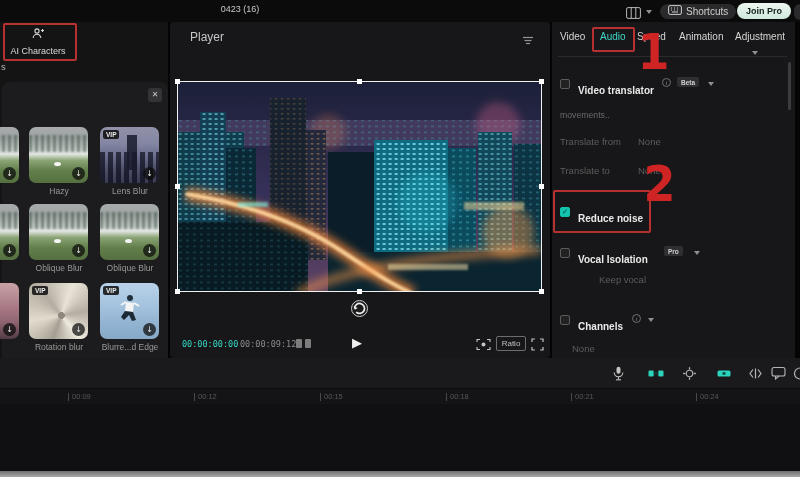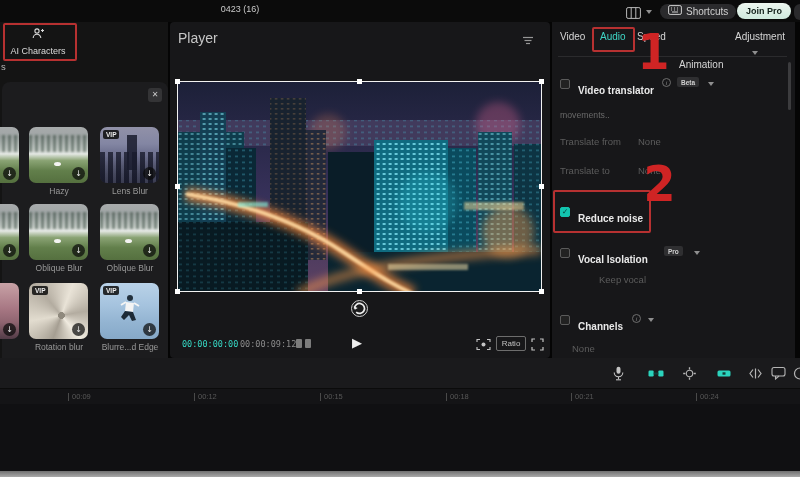--- a/index.html
+++ b/index.html
@@ -44,21 +44,21 @@
       background:repeating-linear-gradient(90deg,rgba(20,22,38,.75) 0 5px,rgba(120,122,150,.25) 5px 8px);filter:blur(.5px);}
   .t-lens::after{content:"";position:absolute;left:45%;top:15%;width:10px;height:62%;background:rgba(25,27,45,.85);filter:blur(.5px);}
   .t-rot{background:radial-gradient(circle at 55% 58%,#8f897d 0 7%,rgba(0,0,0,0) 8%),
       conic-gradient(from 20deg at 55% 58%,#e9e3d7,#b3aca0,#f0ebe0,#a59e92,#e2dccf,#b3aca0,#e9e3d7);}
   .t-blue{background:linear-gradient(180deg,#b9d2e8 0%,#a5c3de 40%,#93b4d2 70%,#86a9c8 100%);}
   .t-pink{background:linear-gradient(180deg,#c8a2a6 0%,#a87884 45%,#8f6470 70%,#523c47 100%);}
   .dancer{position:absolute;left:16px;top:10px;}
 
   
   .center-panel{position:absolute;left:170px;top:22px;width:380px;height:336px;background:#171719;border-radius:4px;}
-  .cp-header-label{position:absolute;left:8px;top:8px;font-size:14px;color:#c6c6c6;}
+  .cp-header-label{position:absolute;left:20px;top:8px;font-size:12px;color:#c6c6c6;}
   .cp-menu{position:absolute;left:352px;top:9px;}
   .video-wrap{position:absolute;left:8px;top:60px;width:363px;height:209px;outline:1.5px solid #f2f2f2;}
   .video-wrap svg{display:block;width:100%;height:100%;}
   .handle{position:absolute;width:5px;height:5px;background:#fff;}
   .rot-handle{position:absolute;left:173px;top:218px;width:15px;height:15px;border-radius:50%;
       background:rgba(28,28,30,.95);border:1px solid #cfcfcf;display:flex;align-items:center;justify-content:center;}
   .cp-ctrl{position:absolute;left:0;right:0;top:310px;height:26px;}
   .tc{font-family:"DejaVu Sans Mono",monospace;font-size:8.5px;}
   .tc-cur{position:absolute;left:12px;top:7px;color:#36d8c4;}
   .tc-dur{position:absolute;left:70px;top:7px;color:#8b8b8b;}
@@ -297,21 +297,21 @@
             <path d="M1 4 V1 H4 M9 1 H12 V4 M12 9 V12 H9 M4 12 H1 V9" fill="none" stroke="#c4c4c4" stroke-width="1.2"></path>
           </svg>
       </span>
     </div>
   </div>
 
   <div class="right-panel">
     <span class="rp-tab" style="left:8px;">Video</span>
     <span class="rp-tab active" style="left:48px;">Audio</span>
     <span class="rp-tab" style="left:85px;">Speed</span>
-    <span class="rp-tab" style="left:127px;margin-top:28px;">Animation</span>
+    <span class="rp-tab" style="left:127px;">Animation</span>
     <span class="rp-tab" style="left:183px;">Adjustment</span>
     <div class="rp-divider"></div>
     <div class="caret rp-caret"></div>
     <div class="rp-scroll"></div>
 
     <div class="cb" style="top:57px;"></div>
     <span class="row-label" style="top:55px;">Video translator</span>
     <span class="info" style="left:110px;top:56px;">i</span>
     <span class="badge" style="left:125px;top:55px;">Beta</span>
     <div class="caret" style="position:absolute;left:156px;top:60px;"></div>

